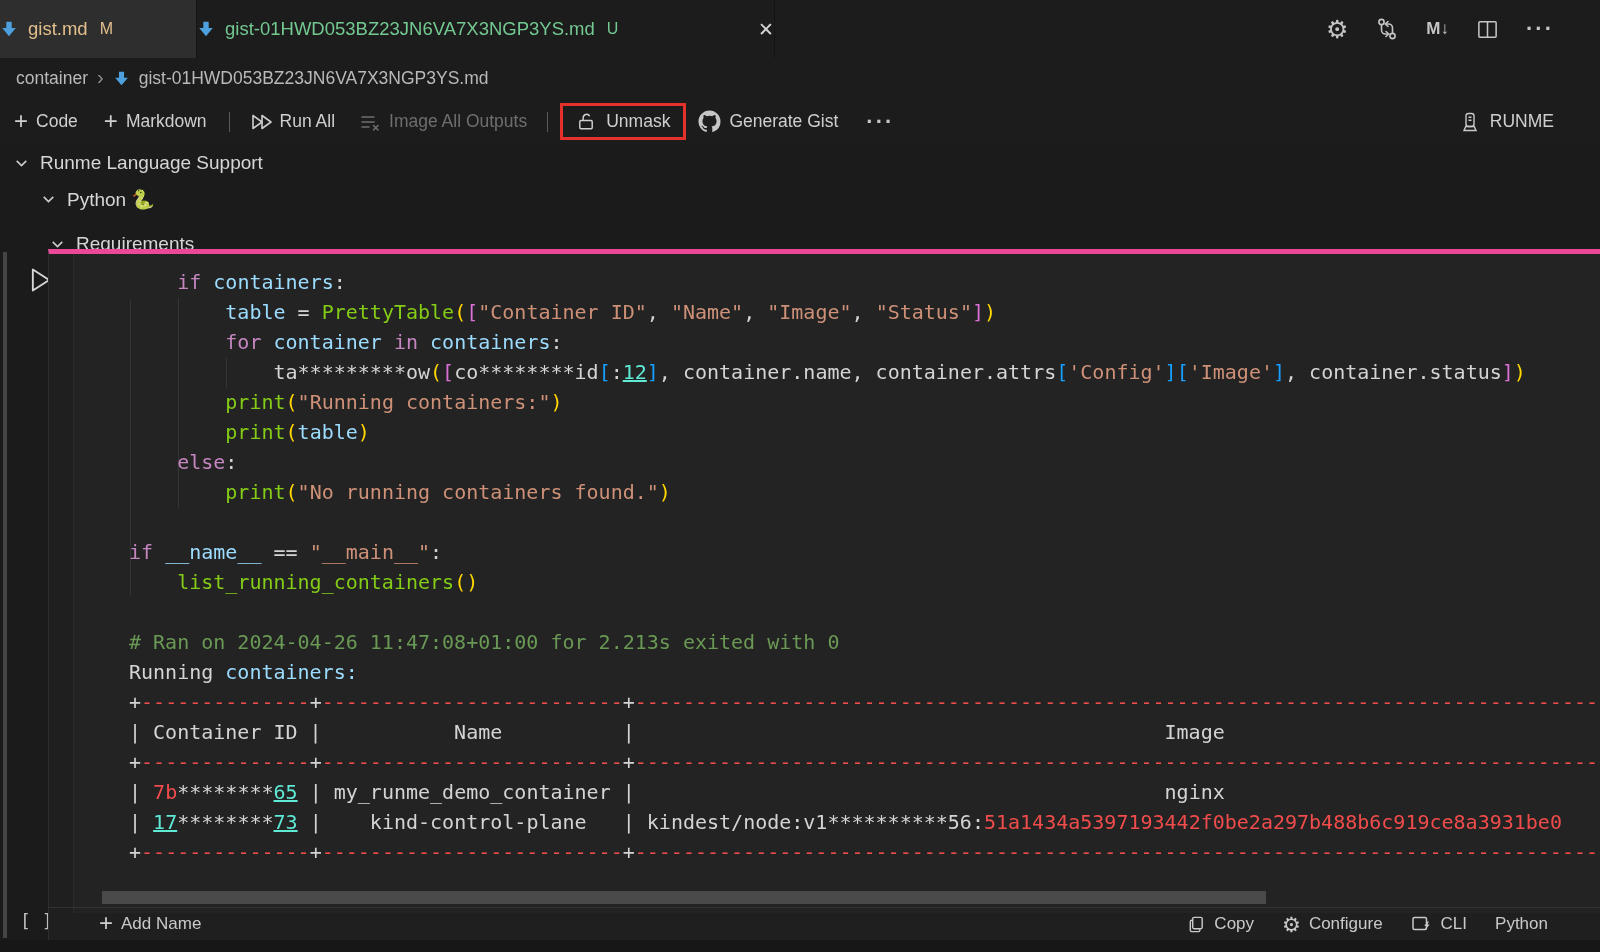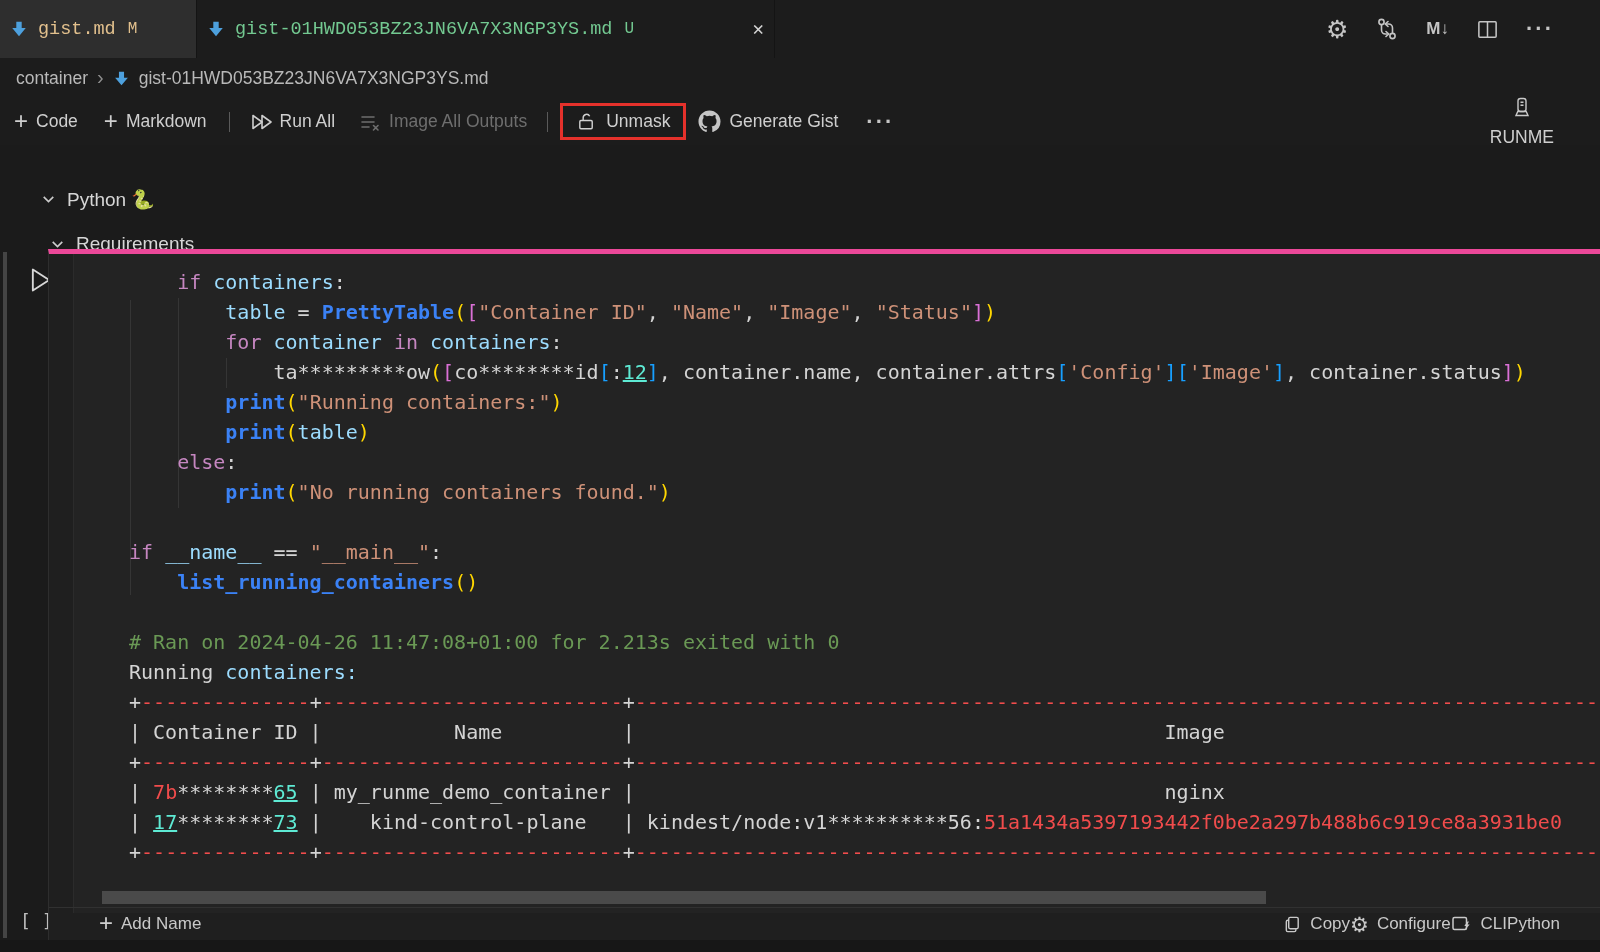--- a/index.html
+++ b/index.html
@@ -1,22 +1,22 @@
 <!DOCTYPE html>
 <html><head>
 <meta charset="utf-8">
 <style>
   html,body{margin:0;padding:0;background:#111;}
   .screen{position:relative;width:1600px;height:952px;background:#1b1b1b;overflow:hidden;
           font-family:"Liberation Sans",sans-serif;color:#cccccc;}
 
   
   .tabbar{position:absolute;top:0;left:0;right:0;height:58px;background:#1c1c1c;display:flex;}
-  .tab{display:flex;align-items:center;gap:10px;padding:0 10px;font-size:18.5px;box-sizing:border-box;
-       border-right:1px solid #141414;font-family:Liberation Mono, monospace;}
+  .tab{display:flex;align-items:center;gap:10px;padding:0 0;font-size:18.5px;box-sizing:border-box;
+       border-right:1px solid #141414;}
   .tab-inactive{width:197px;background:#2e2e2e;}
   .tab-active{width:578px;background:#1c1c1c;}
   .lab-modified{color:#e2c08d;}
   .lab-untracked{color:#73c991;}
   .tab-badge{font-size:16px;margin-left:2px;}
   .tab-close{margin-left:auto;color:#d4d4d4;font-size:19px;cursor:pointer;}
   .tab-actions{position:absolute;right:46px;top:0;height:58px;display:flex;align-items:center;gap:27px;}
   .tab-actions .icon{display:flex;align-items:center;color:#c5c5c5;}
   .gear-glyph{font-size:25px;color:#c5c5c5;line-height:1;}
   .mdown{font-size:17px;font-weight:700;color:#c5c5c5;}
@@ -28,51 +28,51 @@
   .crumb-sep{color:#8f8f8f;font-size:20px;line-height:1;margin-top:-3px;}
 
   
   .nbtoolbar{position:absolute;top:98px;left:0;right:0;height:47px;background:#1c1c1c;
              display:flex;align-items:center;padding-left:14px;font-size:17.5px;color:#cfcfcf;}
   .tbtn{display:flex;align-items:center;gap:8px;cursor:pointer;white-space:nowrap;}
   .tsep{width:1px;height:20px;background:#5a5a5a;}
   .disabled{color:#6e6e6e;}
   .plus{font-size:24px;font-weight:300;color:#cfcfcf;line-height:1;margin-top:-2px;}
   .unmask-box{display:flex;align-items:center;gap:9px;border:3px solid #e5312b;padding:5px 13px;cursor:pointer;}
-  .runme-brand{margin-left:auto;display:flex;align-items:center;gap:9px;padding-right:46px;font-size:17.5px;color:#cfcfcf;flex-direction:column;}
+  .runme-brand{margin-left:auto;display:flex;align-items:center;gap:9px;padding-right:46px;font-size:17.5px;color:#cfcfcf;}
 
   
   .outrow{position:absolute;display:flex;align-items:center;gap:10px;font-size:19px;color:#d6d6d6;height:36px;}
   .o1{top:145px;left:13px;} .o2{top:181px;left:40px;} .o3{top:226px;left:49px;}
 
   
   .cell-strip{position:absolute;left:3px;top:252px;width:4px;height:686px;background:#454545;}
   .cellbox{position:absolute;left:48px;top:249px;right:0;height:691px;background:#1f1f1f;
            border-left:1px solid #2e2e2e;border-top:5px solid #ec4899;box-sizing:border-box;}
   .editor{position:absolute;left:24px;top:0;right:0;height:659px;background:#232323;
           border-left:1px solid #2b2b2b;box-sizing:border-box;overflow:hidden;}
   .run-btn{position:absolute;left:28px;top:266px;cursor:pointer;}
   .gutter-brackets{position:absolute;left:20px;top:910px;font-family:"DejaVu Sans Mono",monospace;
                    font-size:18px;color:#bdbdbd;}
 
   .code{position:absolute;left:55px;top:13px;margin:0;font-family:"DejaVu Sans Mono",monospace;
         font-size:20px;line-height:30px;white-space:pre;}
   .cl{height:30px;}
-  .tk-k{color:#C586C0;} .tk-v{color:#9CDCFE;} .tk-f{color:#3b82f6;font-weight:bold;} .tk-s{color:#CE9178;}
+  .tk-k{color:#C586C0;} .tk-v{color:#9CDCFE;} .tk-f{color:#84cc16;} .tk-s{color:#CE9178;}
   .tk-n{color:#5eead4;text-decoration:underline;} .tk-p{color:#D4D4D4;} .tk-b1{color:#FFD700;} .tk-b2{color:#DA70D6;}
   .tk-b3{color:#179FFF;} .tk-c{color:#6A9955;} .tk-r{color:#F14C4C;}
 
   .iguide{position:absolute;width:1px;background:#353535;}
 
   .hscroll{position:absolute;left:28px;top:637px;width:1164px;height:13px;background:#4a4a4a;}
 
   .cellfooter{position:absolute;left:0;right:0;bottom:0;height:33px;border-top:1px solid #313131;
               display:flex;align-items:center;font-size:17px;color:#c9c9c9;padding-left:50px;box-sizing:border-box;}
   .addname{display:flex;align-items:center;gap:8px;cursor:pointer;}
-  .footer-right{margin-left:auto;display:flex;align-items:center;padding-right:40px;justify-content:center;}
+  .footer-right{margin-left:auto;display:flex;align-items:center;gap:28px;padding-right:52px;justify-content:center;}
   .fitem{display:flex;align-items:center;gap:8px;cursor:pointer;}
   .gear-small{font-size:21px;line-height:1;color:#c9c9c9;}
   .bottom-strip{position:absolute;left:0;right:0;bottom:0;height:12px;background:#171717;}
 </style>
 </head>
 <body>
 
 <div class="screen">
 
   <div class="tabbar">
@@ -165,20 +165,26 @@
     <div class="runme-brand">
       <svg width="22" height="22" viewBox="0 0 22 22" fill="none" stroke="#c9c9c9" stroke-width="1.4">
         <rect x="7" y="2.5" width="8" height="13" rx="2.5"></rect>
           <path d="M9.5 6.2h3M9.5 9.2h3"></path>
           <path d="M5 19.5h12l-1.8-4H6.8z"></path>
       </svg>
       <span>RUNME</span>
     </div>
   </div>
 
+  <div class="outrow o1">
+    <svg width="17" height="17" viewBox="0 0 16 16" fill="none" stroke="#cccccc" stroke-width="1.5">
+        <path d="M3.5 5.5 8 10l4.5-4.5"></path>
+      </svg>
+    <span>Runme Language Support</span>
+  </div>
   <div class="outrow o2">
     <svg width="17" height="17" viewBox="0 0 16 16" fill="none" stroke="#cccccc" stroke-width="1.5">
         <path d="M3.5 5.5 8 10l4.5-4.5"></path>
       </svg>
     <span>Python 🐍</span>
   </div>
   <div class="outrow o3">
     <svg width="17" height="17" viewBox="0 0 16 16" fill="none" stroke="#cccccc" stroke-width="1.5">
         <path d="M3.5 5.5 8 10l4.5-4.5"></path>
       </svg>

